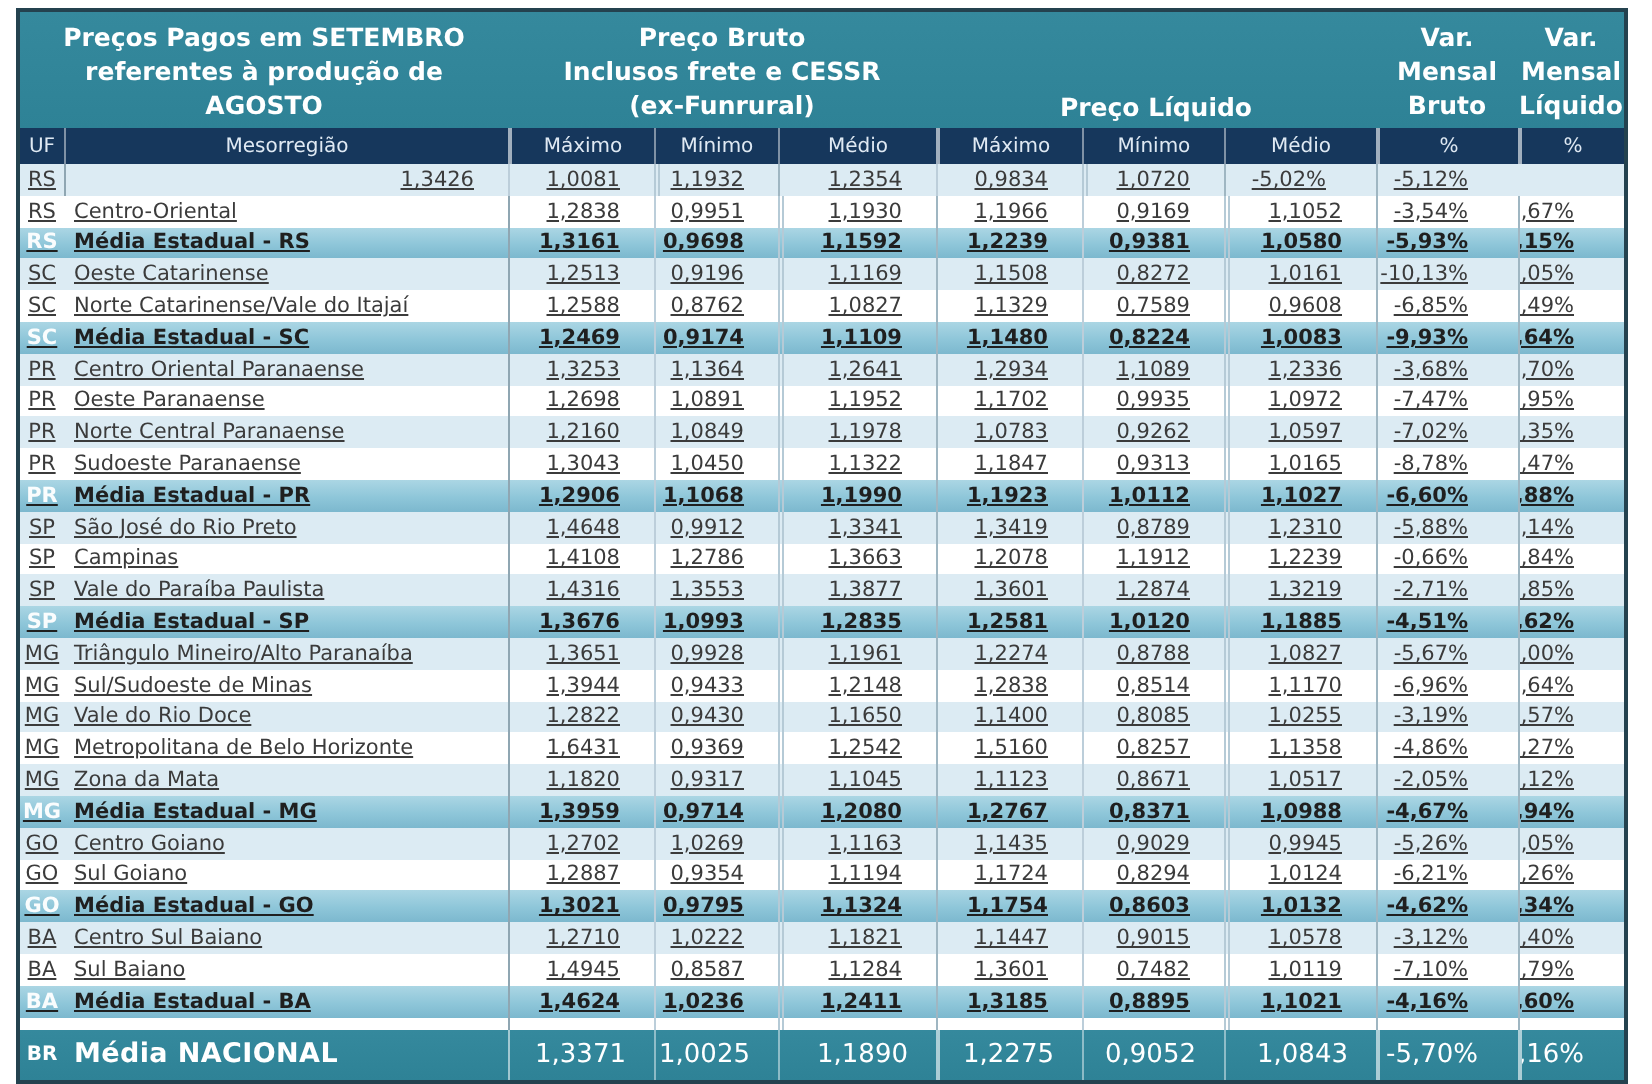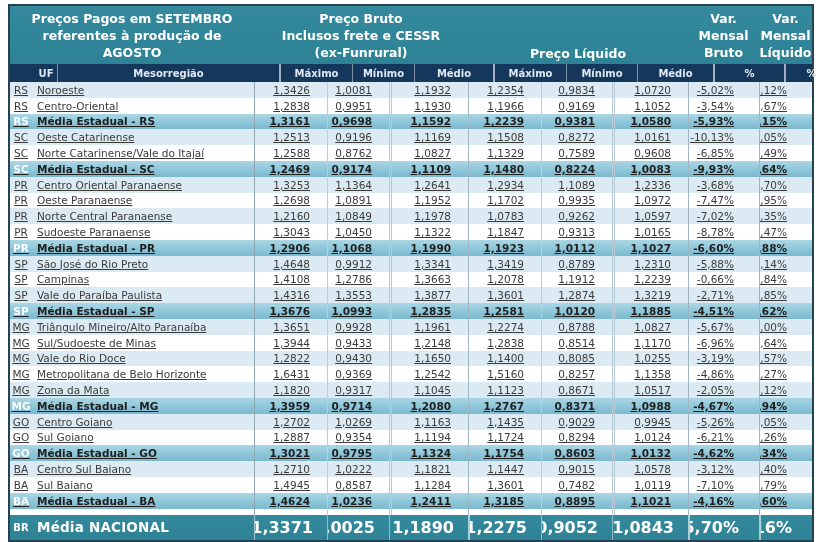--- a/index.html
+++ b/index.html
@@ -40,23 +40,22 @@
   .band .hcell.single { justify-content: center; margin-top: 37px; }
 
   
   .colhead {
     height: 18px;
     display: grid;
     grid-template-columns: var(--cols);
     background: #16375C;
     color: #DFE9F3;
     font-size: 10px;
-    font-weight: bold;
+    font-weight: normal;
     align-items: center;
-    padding-left: 25px;
   }
   .colhead .cell {
     text-align: center;
     height: 100%;
     display: flex; align-items: center; justify-content: center;
     white-space: nowrap;
   }
   .colhead .cell + .cell { border-left: 1px solid rgba(255,255,255,0.45); }
   .colhead .g { border-left: 2px solid rgba(255,255,255,0.6) !important; }
 
@@ -106,21 +105,21 @@
     height: 25px;
     display: grid;
     grid-template-columns: var(--cols);
     background: linear-gradient(180deg, #35899D 0%, #2E8296 100%);
     color: #ffffff;
     align-items: center;
   }
   .footer-row .cell { color: #ffffff; }
   .f-uf { justify-content: center; font-size: 10px; font-weight: bold; }
   .f-label { padding-left: 5px; font-size: 13.5px; font-weight: bold; letter-spacing: 0.2px; text-align: right; }
-  .f-num { justify-content: flex-end; padding-right: 14px; font-size: 16px; font-weight: bold; }
+  .f-num { justify-content: flex-end; padding-right: 14px; font-size: 13px; font-weight: normal; }
   .f-pct { padding-right: 20px; }
   .footer-row .fv0 { border-left: 1px solid rgba(255,255,255,0.55); }
   .footer-row .fv1, .footer-row .fv2,
   .footer-row .fv4, .footer-row .fv5 { border-left: 1px solid rgba(255,255,255,0.45); }
   .footer-row .fv3, .footer-row .fv6, .footer-row .fv7 { border-left: 2px solid rgba(255,255,255,0.6); }
 </style>
 </head>
 <body>
 
 <div class="table">
@@ -160,21 +159,20 @@
     <div class="cell g">Máximo</div>
     <div class="cell">Mínimo</div>
     <div class="cell">Médio</div>
     <div class="cell g">%</div>
     <div class="cell g">%</div>
   </div>
 
   <div id="rows">
       <div class="row alt">
         <div class="cell c-uf">RS</div>
-        <div class="cell c-meso">Noroeste</div>
         <div class="cell c-num v0">1,3426</div>
         <div class="cell c-num v1">1,0081</div>
         <div class="cell c-num v2">1,1932</div>
         <div class="cell c-num v3">1,2354</div>
         <div class="cell c-num v4">0,9834</div>
         <div class="cell c-num v5">1,0720</div>
         <div class="cell c-num v6 c-pct">-5,02%</div>
         <div class="cell c-num v7 c-pct">-5,12%</div>
       </div>
       <div class="row white">

